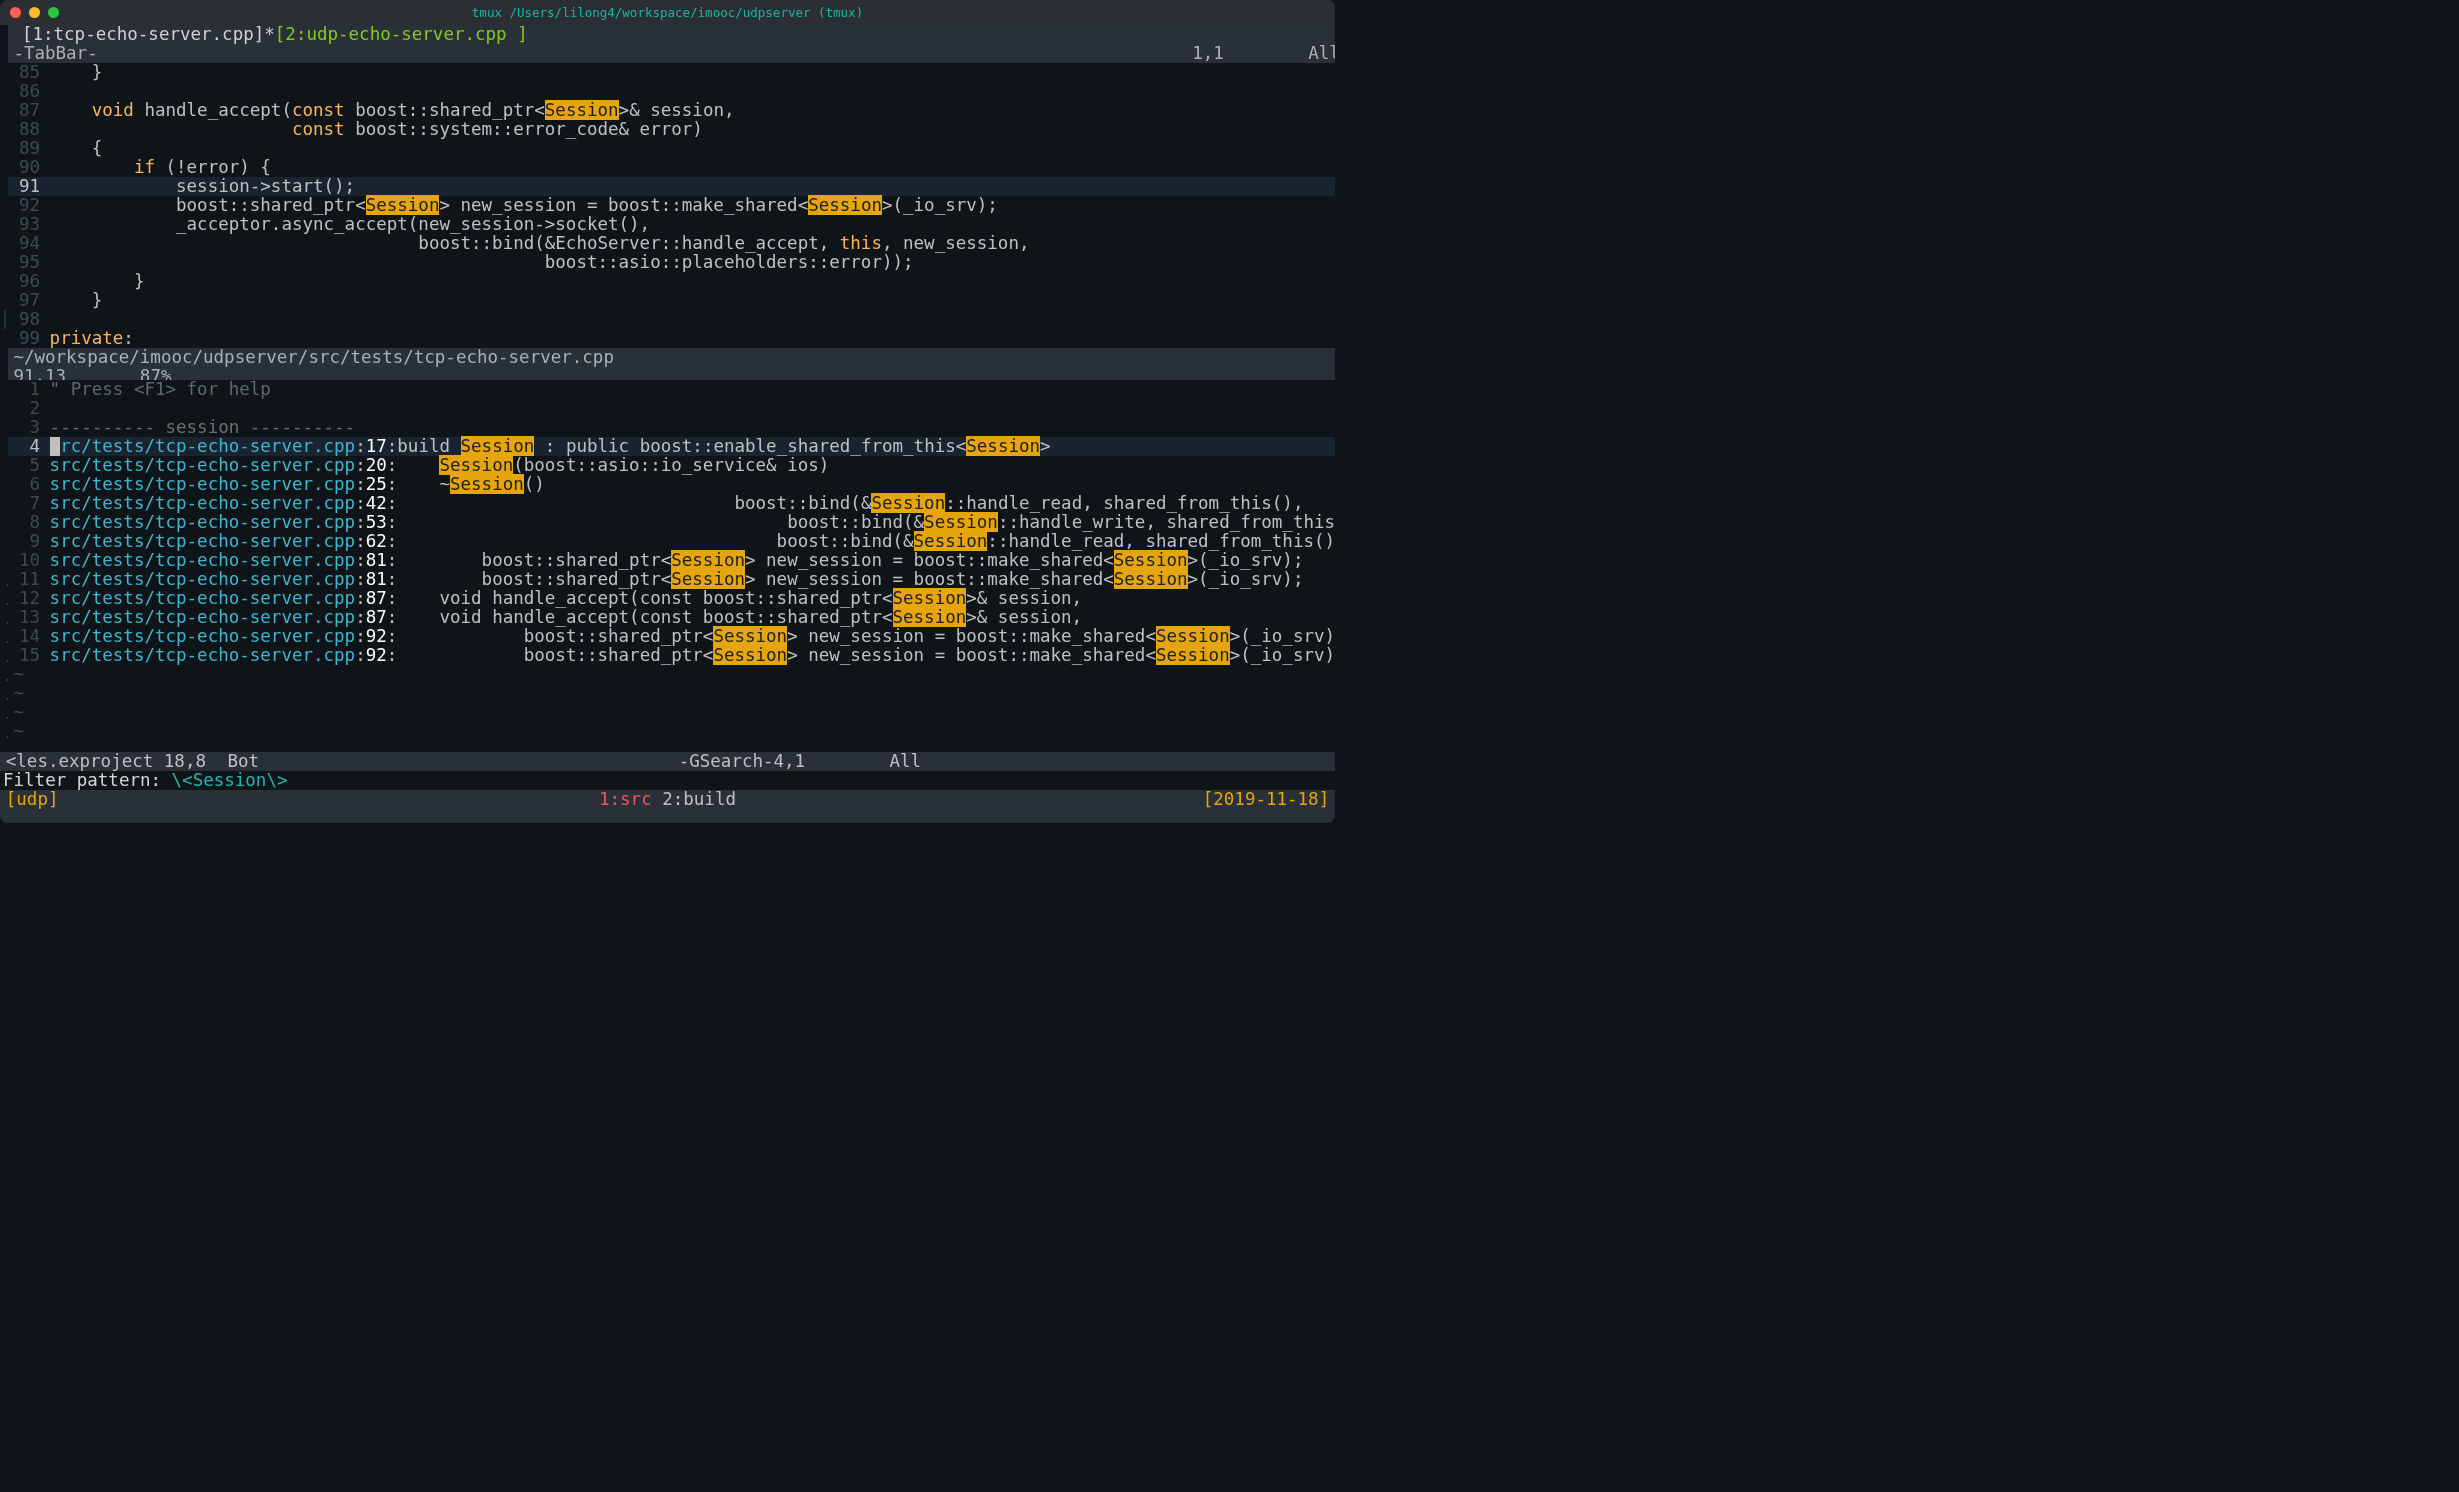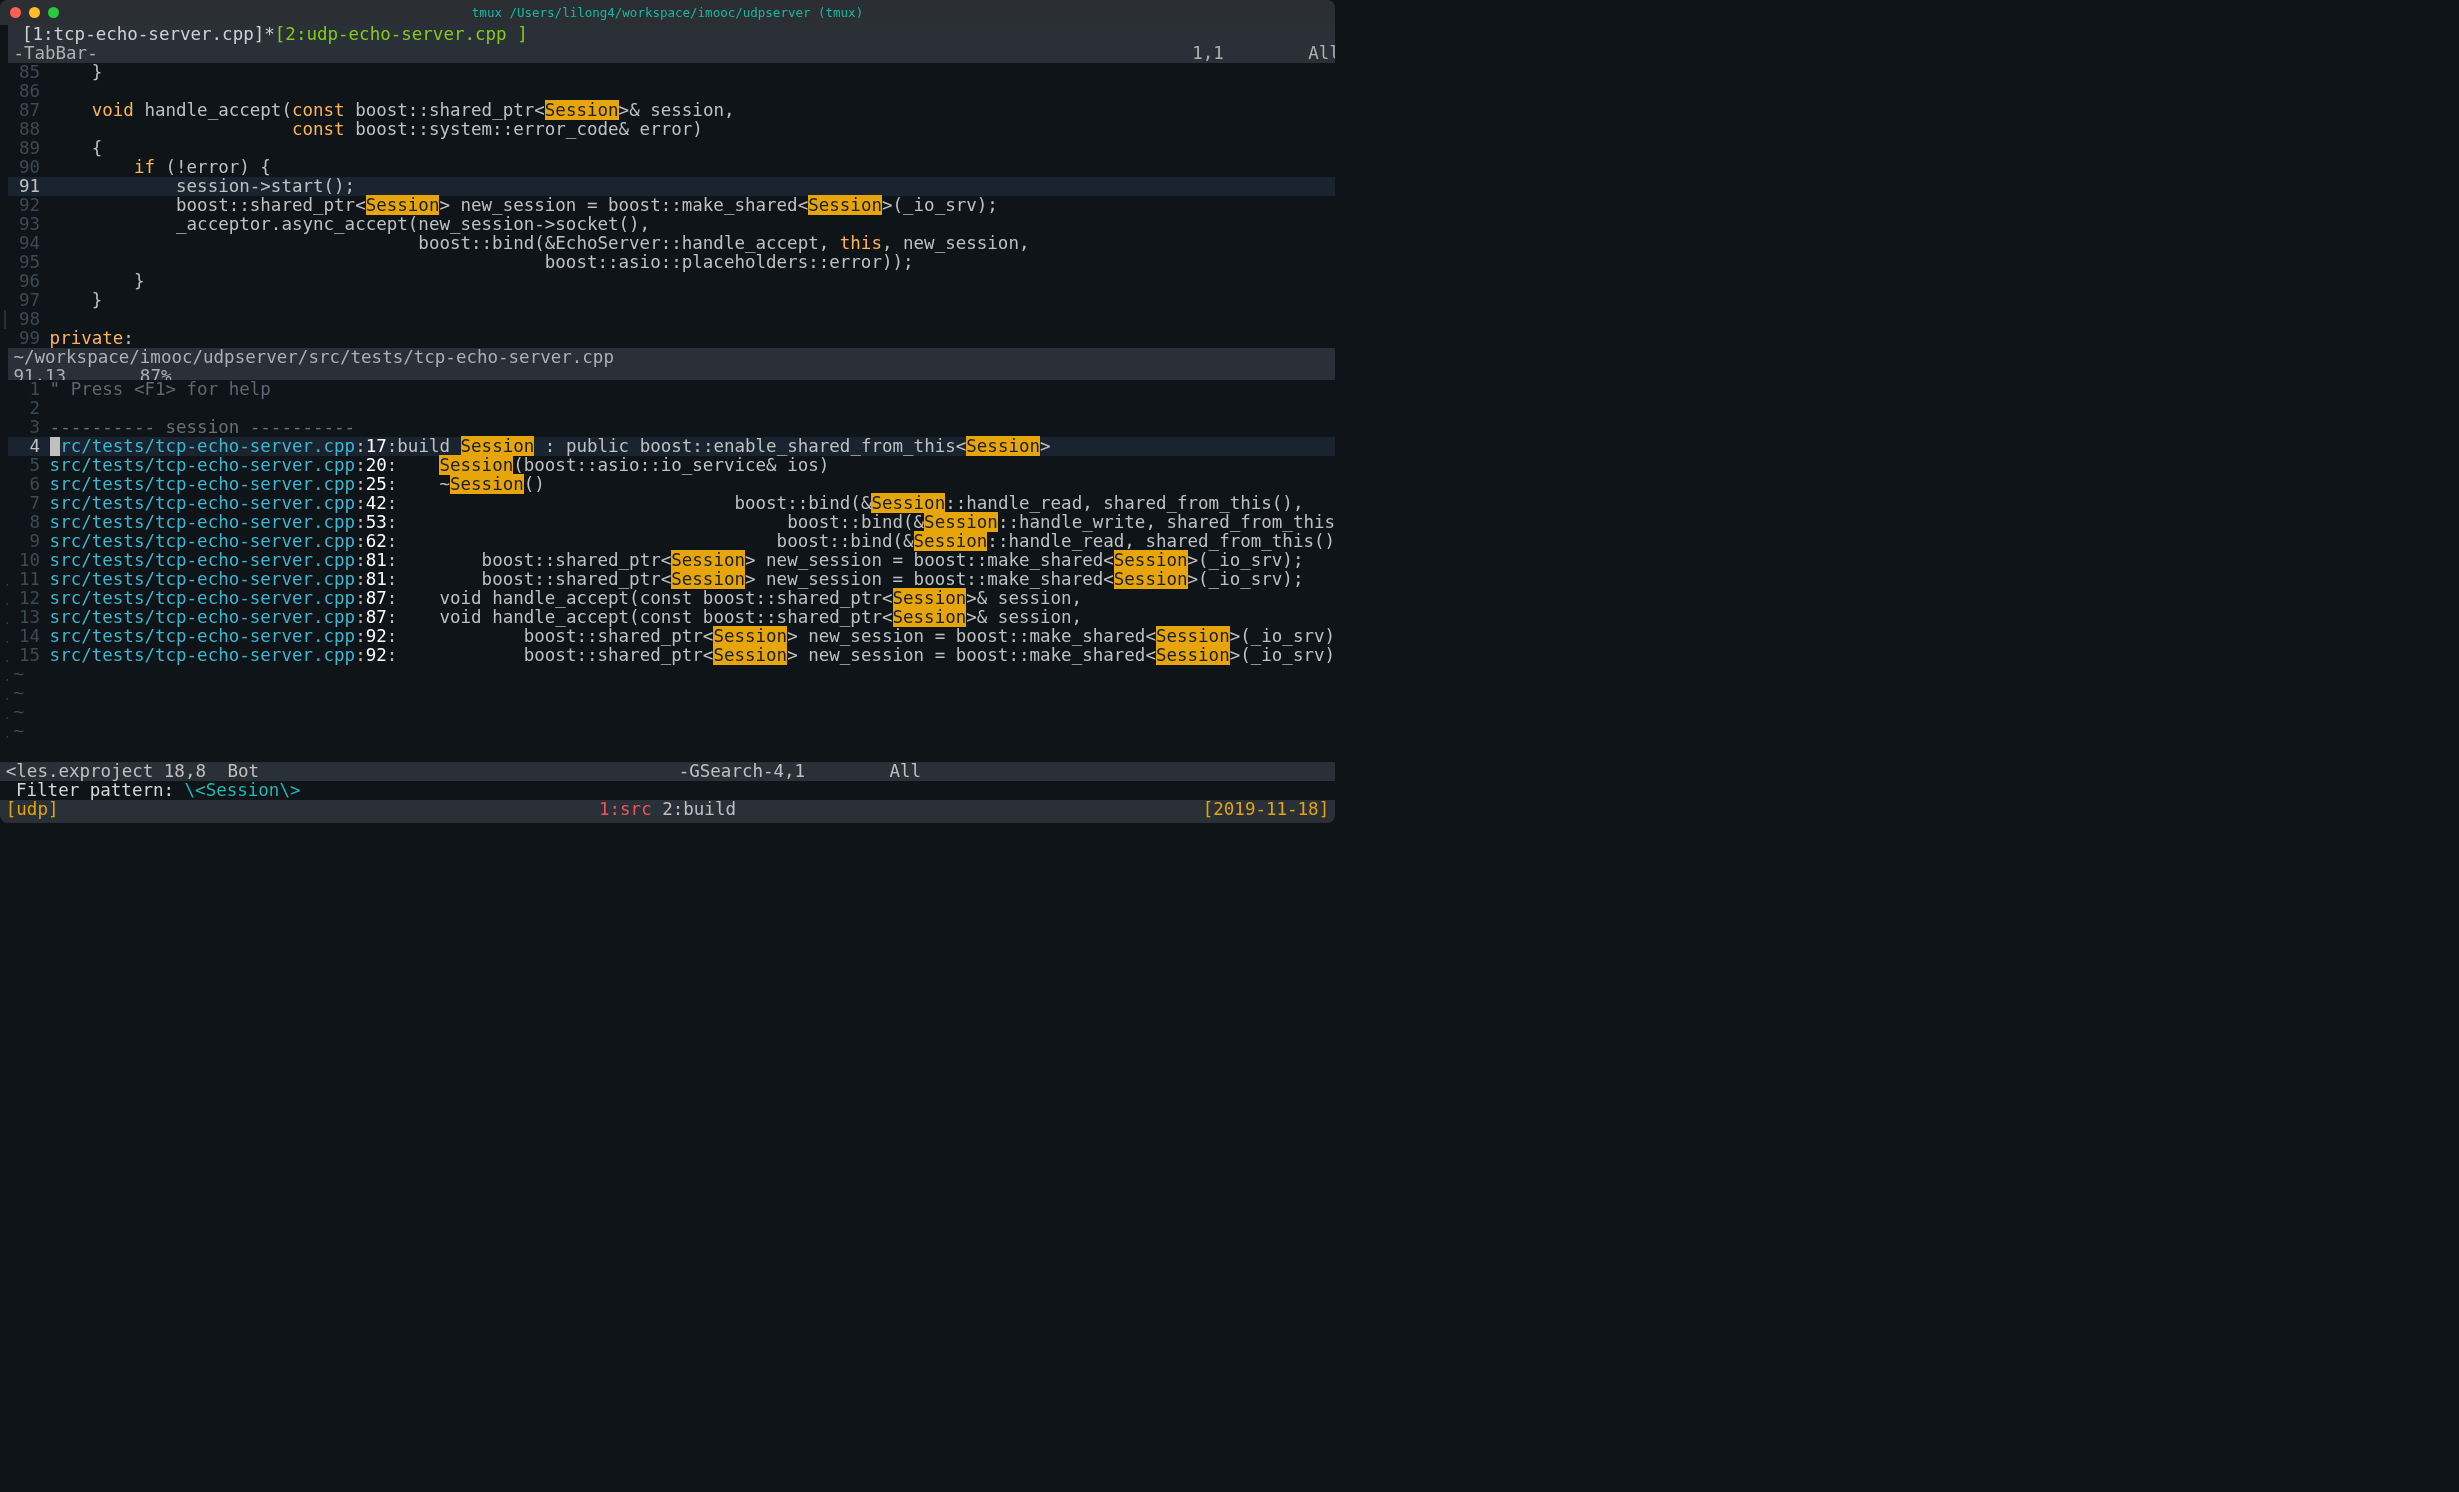--- a/index.html
+++ b/index.html
@@ -43,22 +43,22 @@
   .panes { flex:1; display:flex; }
   .sidebar { width: 259px; background:#0f1419; padding:0 3.8px; overflow:hidden }
   .editor-area { flex:1; display:flex; flex-direction:column; background:#0f1419; }
   .tabs-row { background:#2a3038; height:19px; color:#b0b0b0; padding-left:3.8px; white-space:pre;}
   .tabbar-label { background:#2a3038; height:19px; color:#b0b0b0; display:flex; justify-content:space-between; padding:0 5.8px; }
   .gutter { width:42px; text-align:right; padding-right:9.6px; color:#3d4a54; display:inline-block;}
   .linerow { white-space: pre; height:19px;}
   .hl-current { background:#1a2430;}
   .status-editor { background:#2a3038; color:#a8b0b8; display:flex; justify-content:space-between; padding:0 5.8px; height:32px;flex-direction:column;}
   .bottom-status { display:flex; justify-content:space-between; padding:0 5.8px; height:19px; background:#2a3038; color:#c0c0c0;}
-  .cmdline { background: #0f1419; color:#1db9b3; padding-left:16px; height:19px; white-space:pre;}
-  .tmux-status { background: #2a3038; display:flex; justify-content:space-between; padding:0 5.8px; height:23px;}
+  .cmdline { background: #0f1419; color:#1db9b3; padding-left:3px; height:19px; white-space:pre;}
+  .tmux-status { background: #2a3038; display:flex; justify-content:space-between; padding:0 5.8px; height:33px;}
   .kw { color:#ffb454; }
   .hl-sess { background:#e6a50a; color:#1a1f29; }
   .tree-dash { color:#6b7076; }
   .path-blue { color:#3bb7d0; }
   .num-red { color:#ffffff; }
   .err-red { color:#f2545b; }
   .tmux-left { color:#e6a50a; }
   .tmux-date { color:#e6a50a; }
   .filter-label { color:#d6d6d6; }
   .sidebar .linerow { padding-left:1.9px; }

